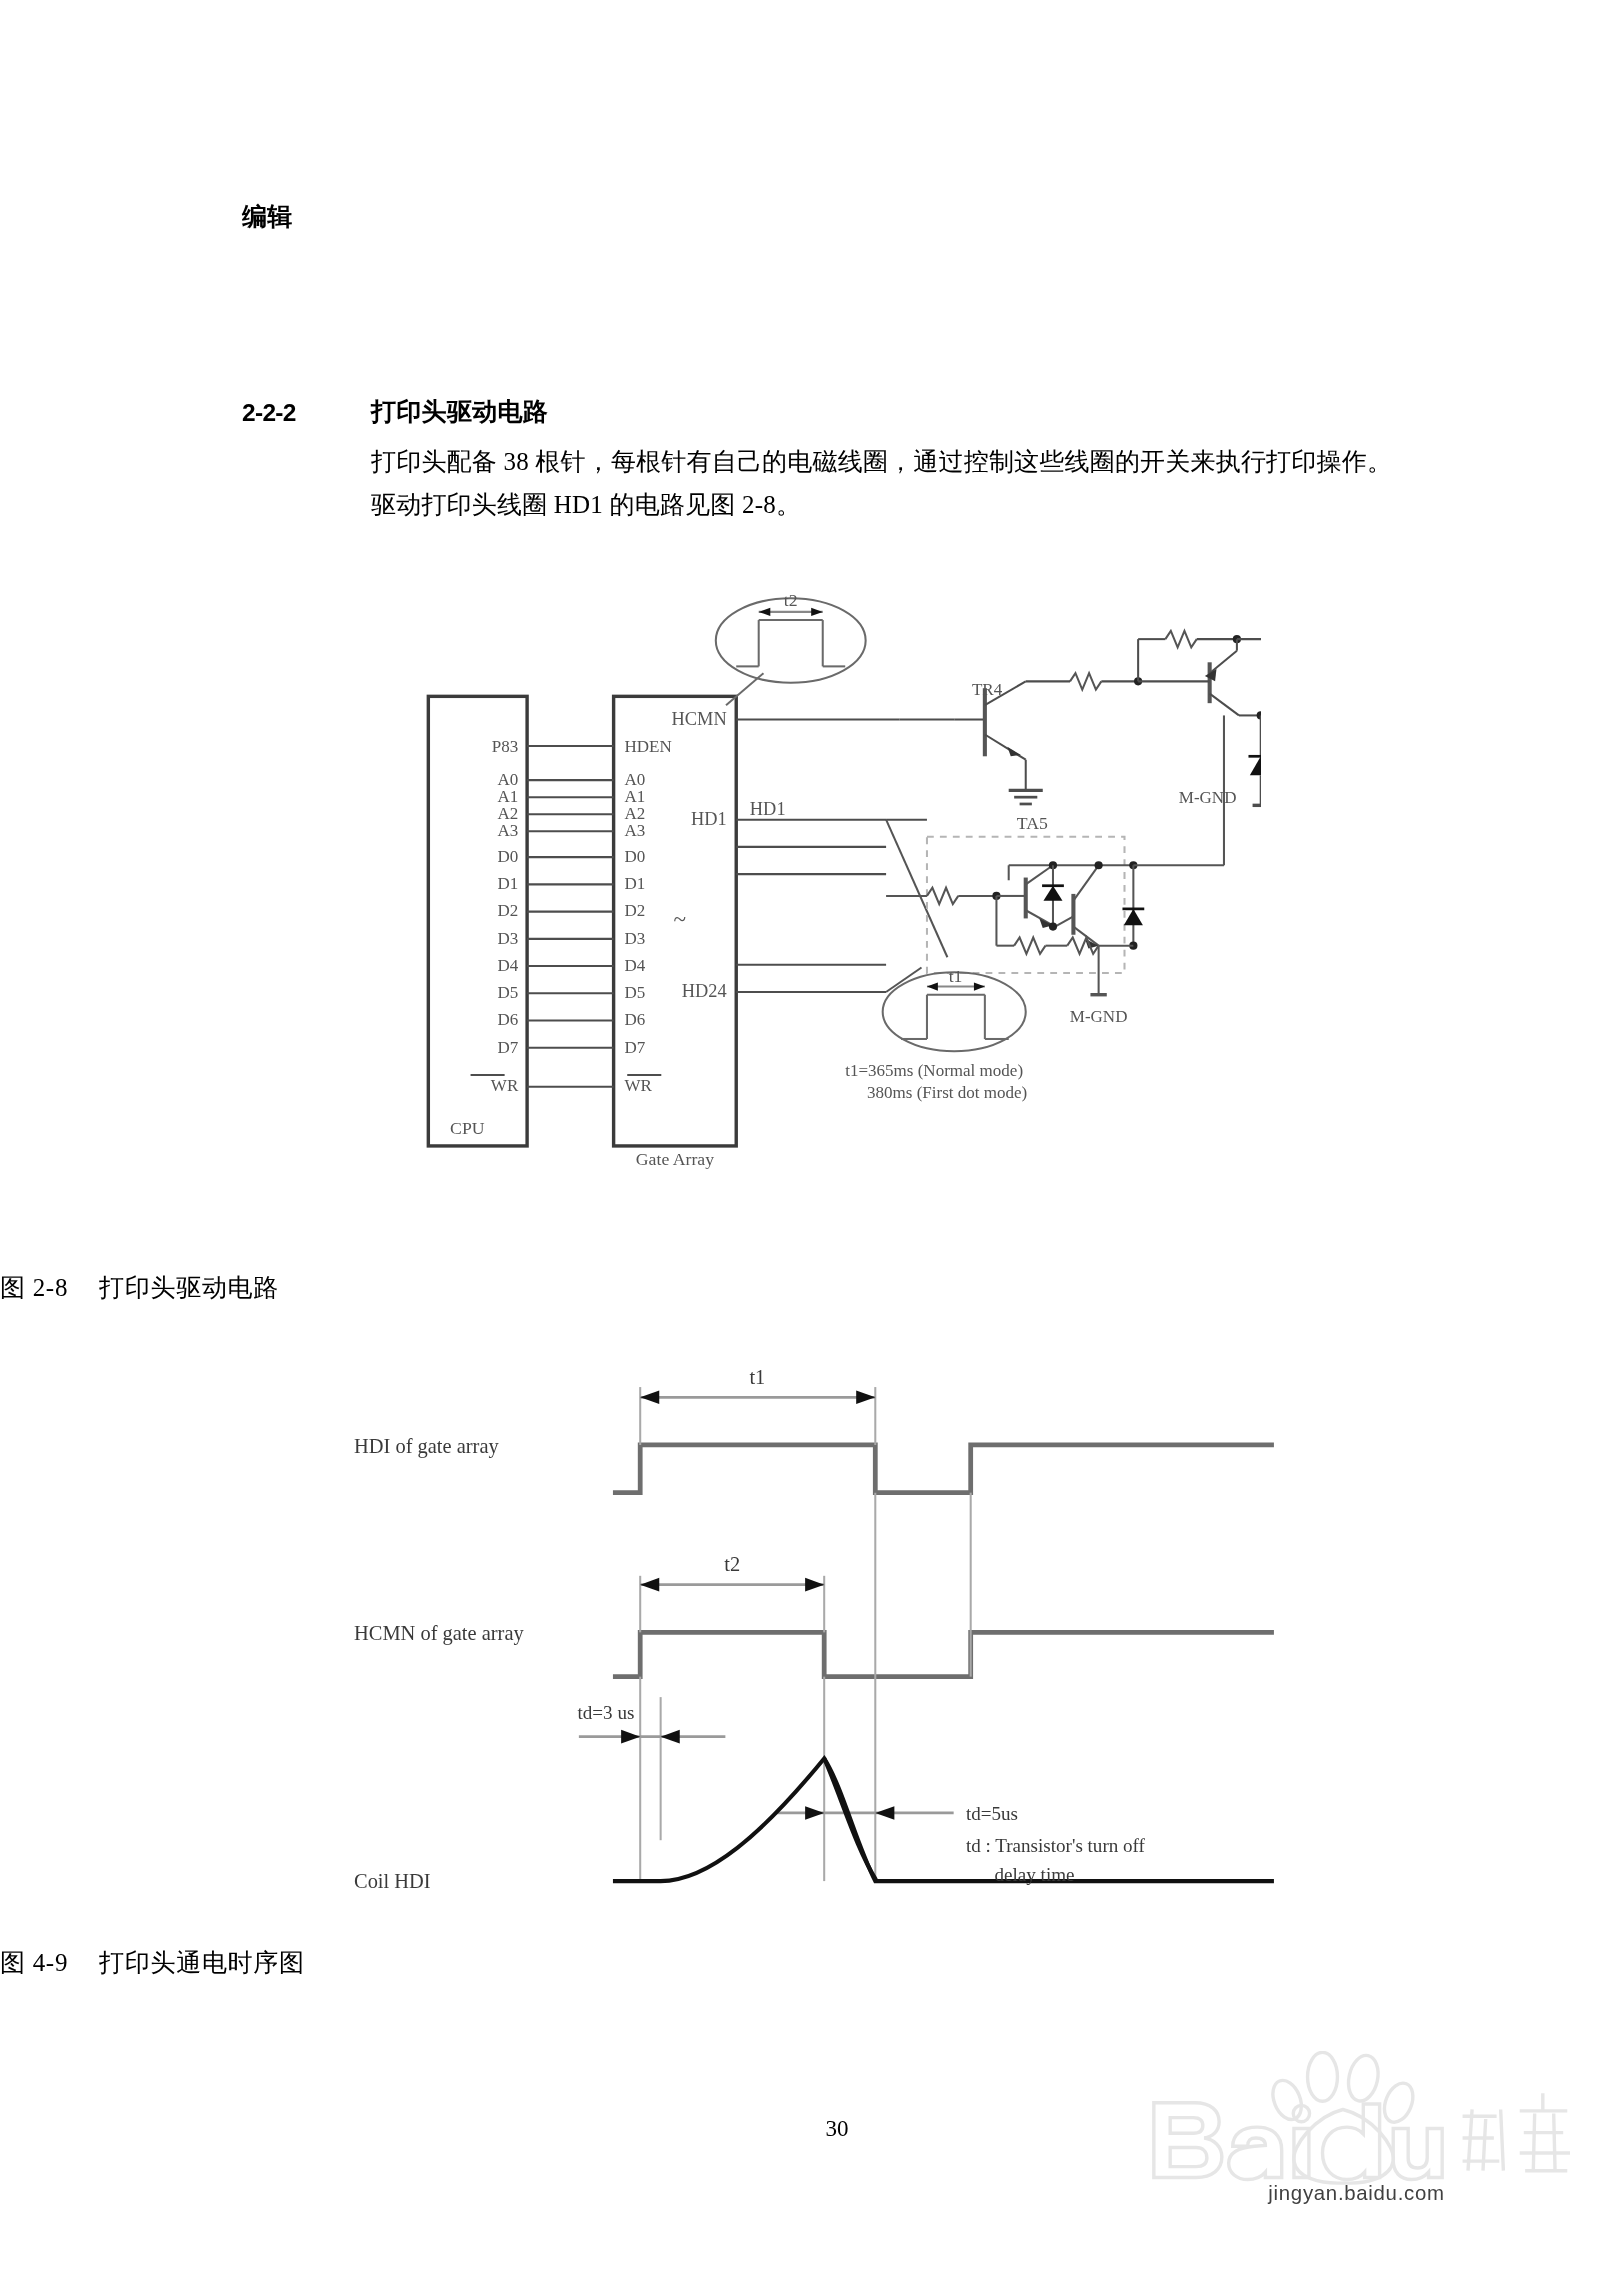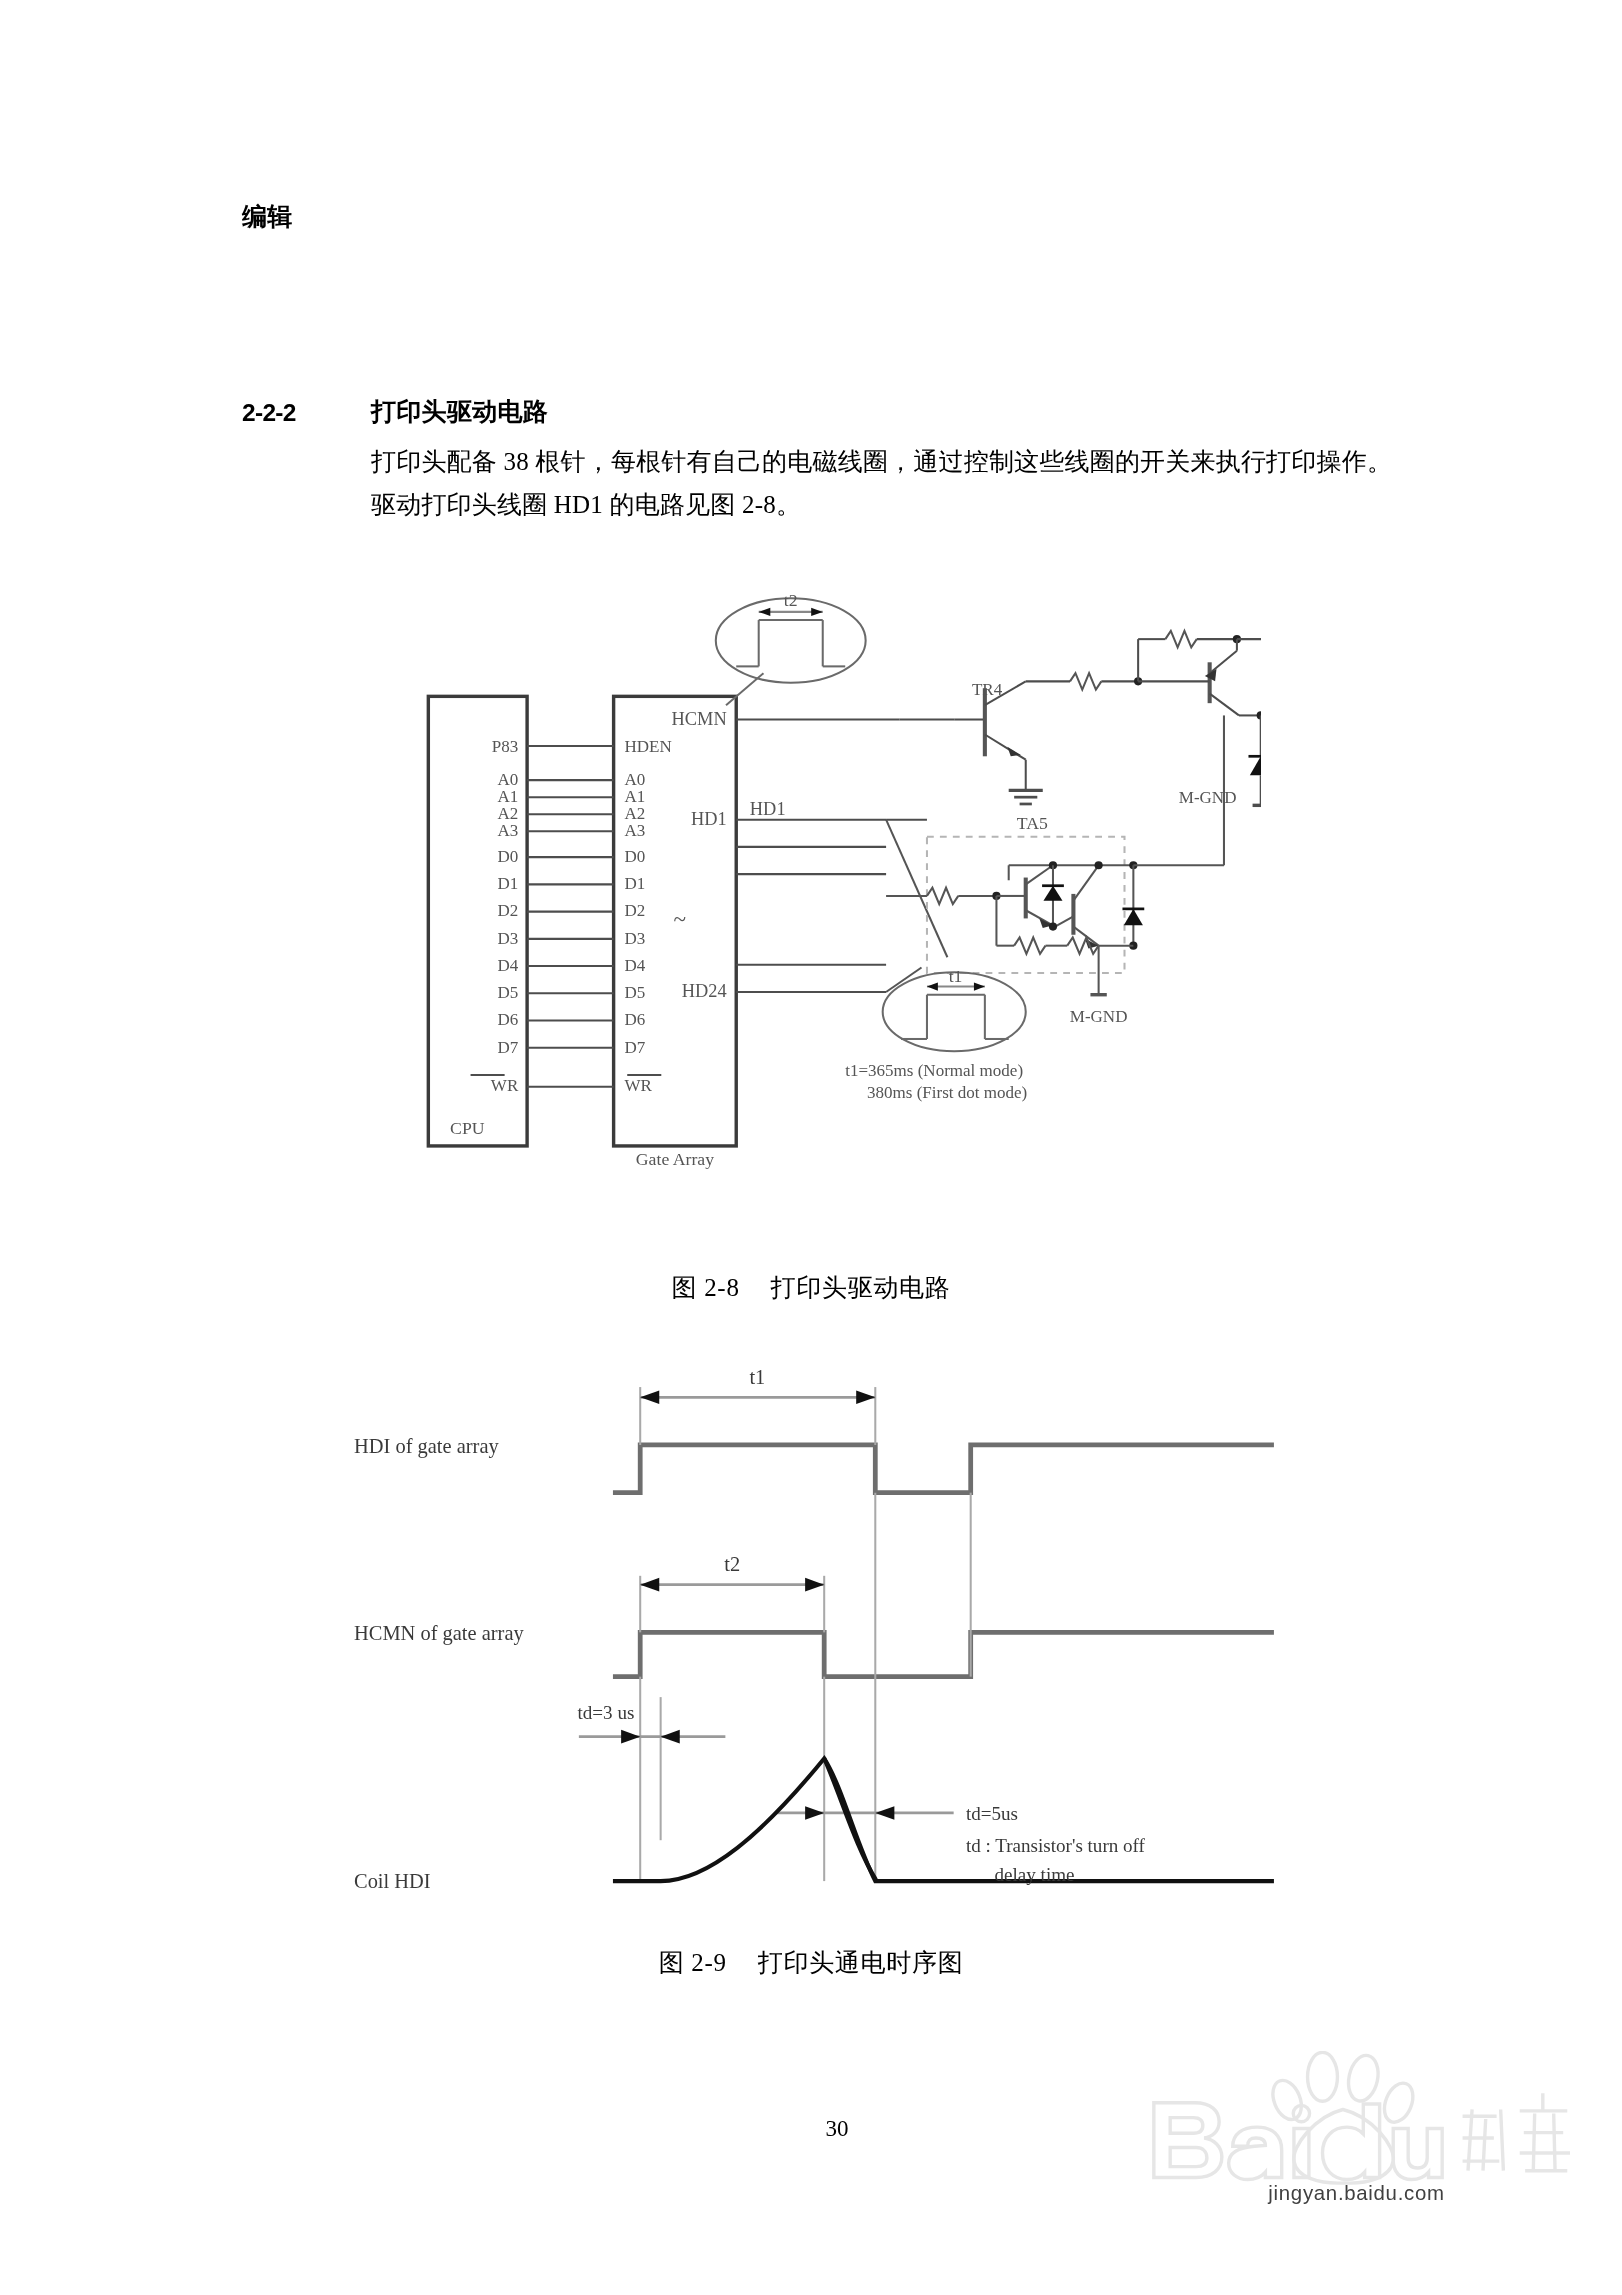--- a/index.html
+++ b/index.html
@@ -28,21 +28,21 @@
   .para{
     font-size:25px;line-height:1.62;
     letter-spacing:0.2px;
     margin-top:17.7px;
   }
   .para.tight{margin-top:2.7px;}
 
   
   .figbox{position:absolute;}
   .cap{
-    position:absolute;text-align:center;width:100%;
+    position:absolute;width:100%;
     font-size:25px;letter-spacing:0.7px;font-family:Liberation Serif, serif;
   }
   .cap .capnum{margin-right:31px;}
 
   
   .pageno{
     position:absolute;left:0;width:1622px;text-align:center;
     font-size:23px;
   }
   .watermark{
@@ -397,21 +397,21 @@
 
         <text x="328" y="522" font-size="28">td=3 us</text>
         <text x="898" y="670" font-size="28">td=5us</text>
         <text x="898" y="718" font-size="28">td : Transistor's turn off</text>
         <text x="940" y="760" font-size="28">delay time</text>
       </g>
     </svg>
   </div>
 
   <div class="cap" style="top:1946px;">
-    <span class="capnum">图 2-9</span><span>打印头通电时序图</span>
+    <span class="capnum">图 4-9</span><span>打印头通电时序图</span>
   </div>
 
   <div class="pageno" style="top:2116px;padding-left:26px;">30</div>
 
   <div class="watermark" style="left:1118px;top:2051px;width:477px;height:170px;">
     <svg width="477" height="136" viewBox="0 0 700 200" class="nosel">
       <g fill="none" stroke="#e6e6e6" stroke-width="5">
 
         <ellipse cx="300" cy="38" rx="22" ry="36"></ellipse>
         <ellipse cx="360" cy="40" rx="21" ry="34" transform="rotate(12 360 40)"></ellipse>

